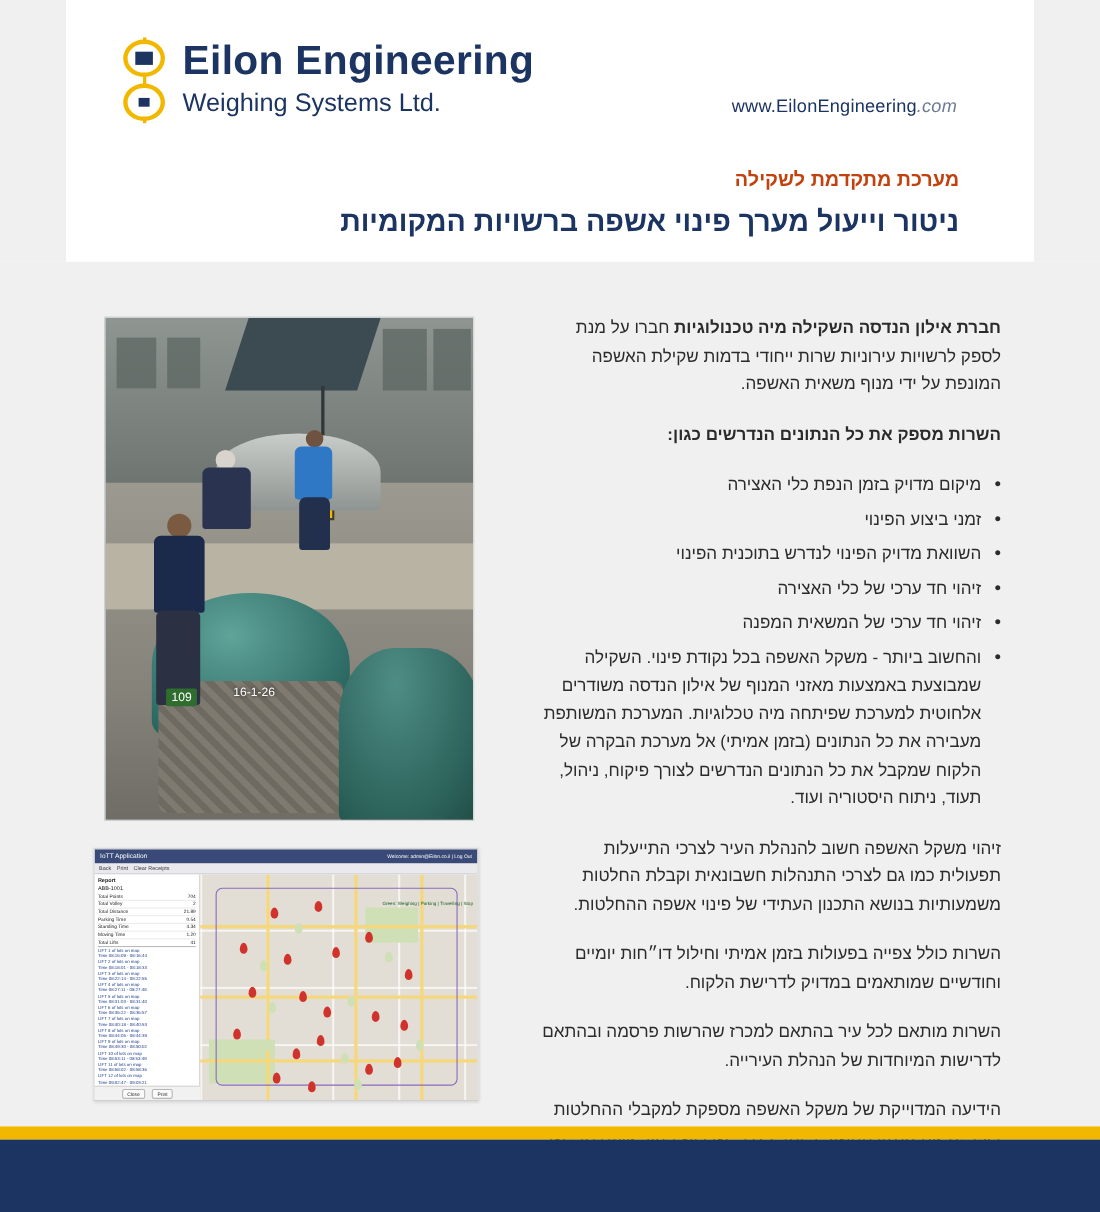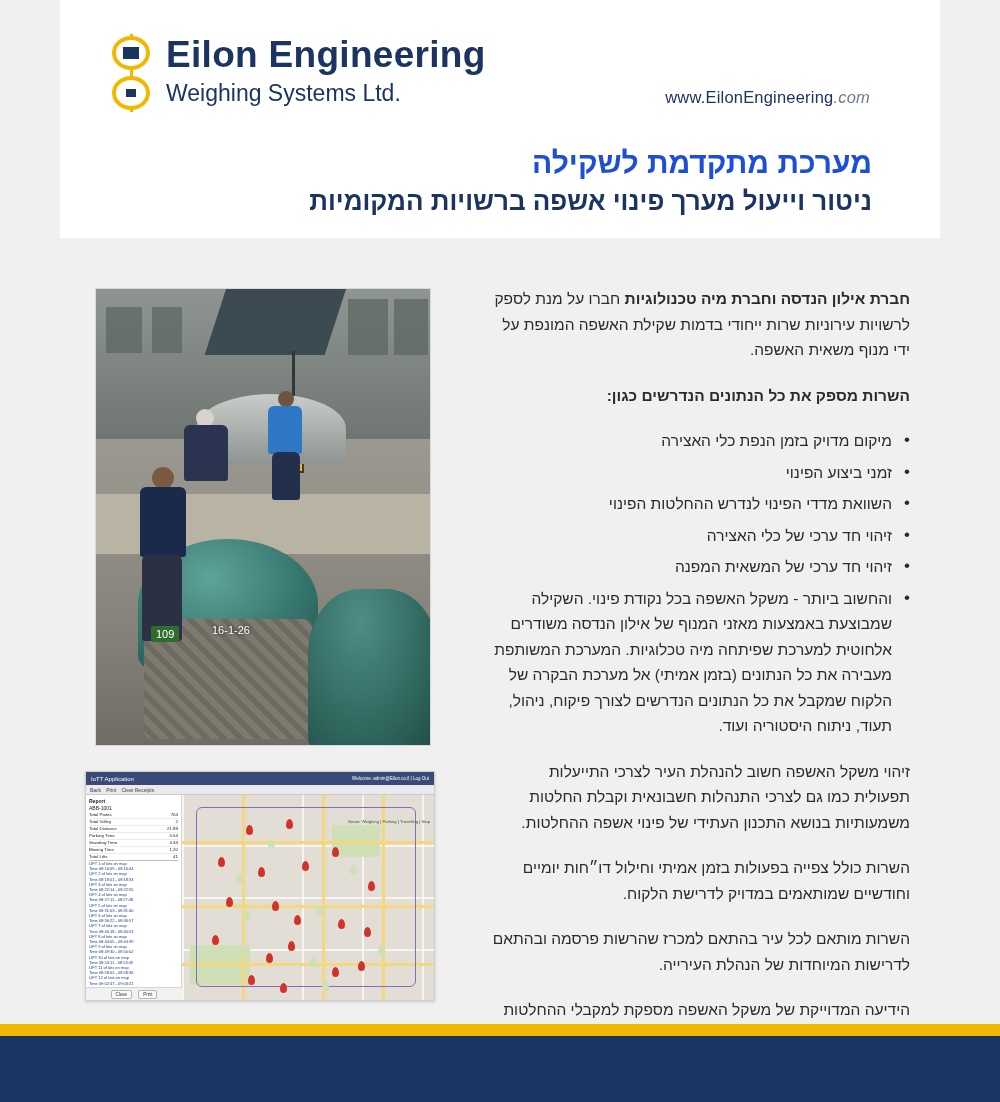--- a/index.html
+++ b/index.html
@@ -116,23 +116,23 @@
   .website .dim { color: #6f7b90; font-style: italic; }
 
   .title-block {
     position: absolute;
     right: 98px;
     top: 145px;
     text-align: right;
     direction: rtl;
   }
   .title-block .t1 {
-    font-size: 30px;
+    font-size: 18px;
     font-weight: bold;
-    color: #1d4ed8;
+    color: #c2410c;
     line-height: 36px;
   }
   .title-block .t2 {
     font-size: 26px;
     font-weight: bold;
     color: #1c3461;
     line-height: 36px;
     margin-top: 2px;
   }
 
@@ -583,28 +583,28 @@
           <div class="map-legend">Green: Weighing | Parking | Travelling | Stop</div>
         </div>
       </div>
       <div class="app-footer">
         <span class="btn">Close</span>
         <span class="btn">Print</span>
       </div>
     </div>
 
     <div class="text-col">
-      <p class="lead"><b>חברת אילון הנדסה וחברת מיה טכנולוגיות</b><span> חברו על מנת לספק לרשויות עירוניות שרות ייחודי בדמות שקילת האשפה המונפת על ידי מנוף משאית האשפה.</span></p>
+      <p class="lead"><b>חברת אילון הנדסה השקילה מיה טכנולוגיות</b><span> חברו על מנת לספק לרשויות עירוניות שרות ייחודי בדמות שקילת האשפה המונפת על ידי מנוף משאית האשפה.</span></p>
 
       <p class="sub-head">השרות מספק את כל הנתונים הנדרשים כגון:</p>
 
       <ul class="bullets">
         <li>מיקום מדויק בזמן הנפת כלי האצירה</li>
         <li>זמני ביצוע הפינוי</li>
-        <li>השוואת מדדי הפינוי לנדרש ההחלטות הפינוי</li>
+        <li>השוואת מדויק הפינוי לנדרש בתוכנית הפינוי</li>
         <li>זיהוי חד ערכי של כלי האצירה</li>
         <li>זיהוי חד ערכי של המשאית המפנה</li>
         <li class="long">והחשוב ביותר - משקל האשפה בכל נקודת פינוי. השקילה שמבוצעת באמצעות מאזני המנוף של אילון הנדסה משודרים אלחוטית למערכת שפיתחה מיה טכלוגיות. המערכת המשותפת מעבירה את כל הנתונים (בזמן אמיתי) אל מערכת הבקרה של הלקוח שמקבל את כל הנתונים הנדרשים לצורך פיקוח, ניהול, תעוד, ניתוח היסטוריה ועוד.</li>
       </ul>
 
       <p>זיהוי משקל האשפה חשוב להנהלת העיר לצרכי התייעלות תפעולית כמו גם לצרכי התנהלות חשבונאית וקבלת החלטות משמעותיות בנושא התכנון העתידי של פינוי אשפה ההחלטות.</p>
       <p>השרות כולל צפייה בפעולות בזמן אמיתי וחילול דו״חות יומיים וחודשיים שמותאמים במדויק לדרישת הלקוח.</p>
       <p>השרות מותאם לכל עיר בהתאם למכרז שהרשות פרסמה ובהתאם לדרישות המיוחדות של הנהלת העירייה.</p>
       <p>הידיעה המדוייקת של משקל האשפה מספקת למקבלי ההחלטות בעיריית את הנתון החשוב ביותר לצרכי שדרוש ניהול אופטימלי של פינוי האשפה בעיר, בעיקר, אבל לא רק, בשיטת הפחים הטמונים.</p>
     </div>

